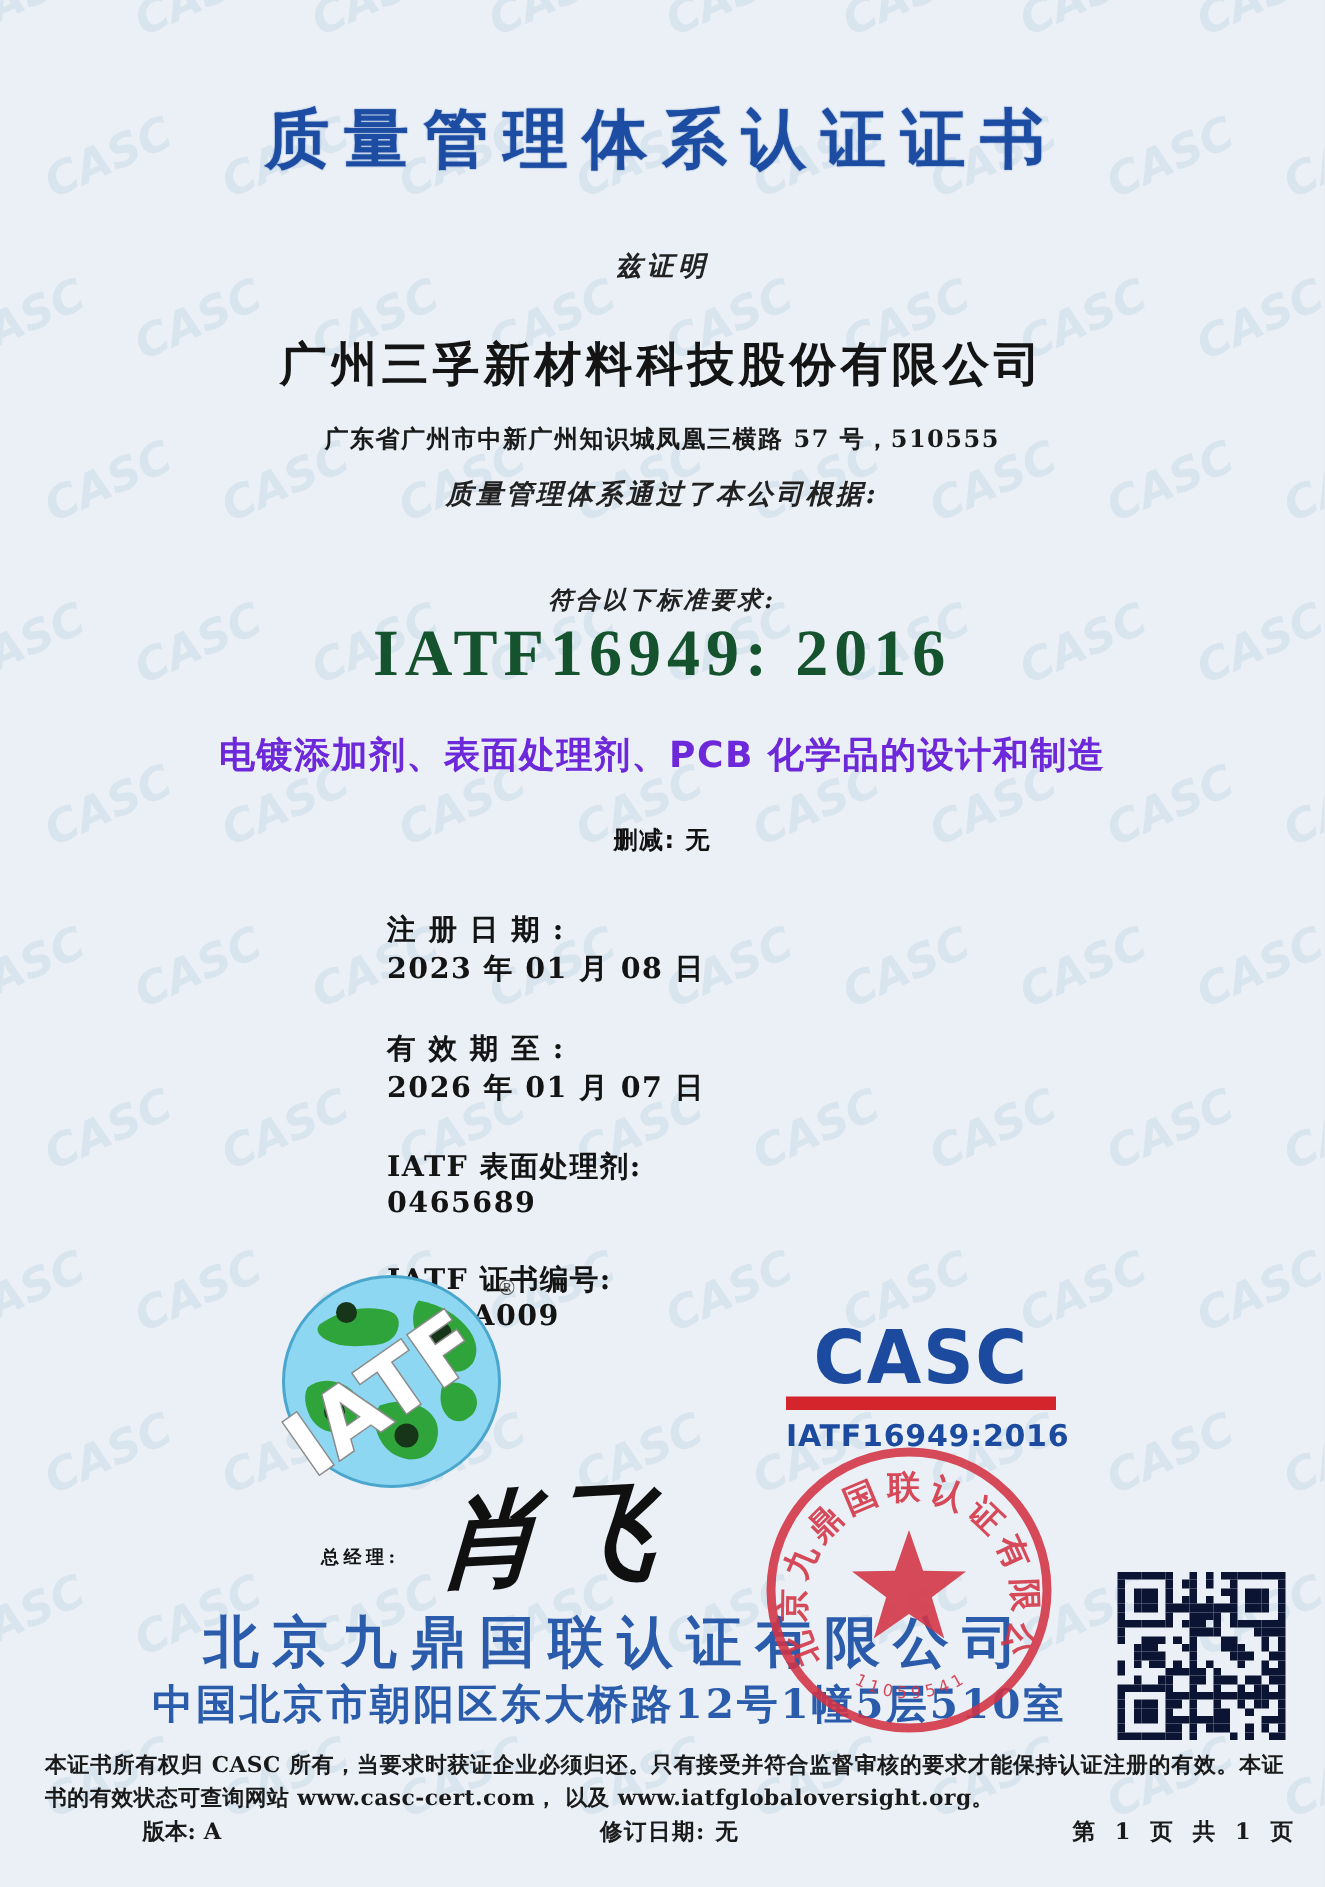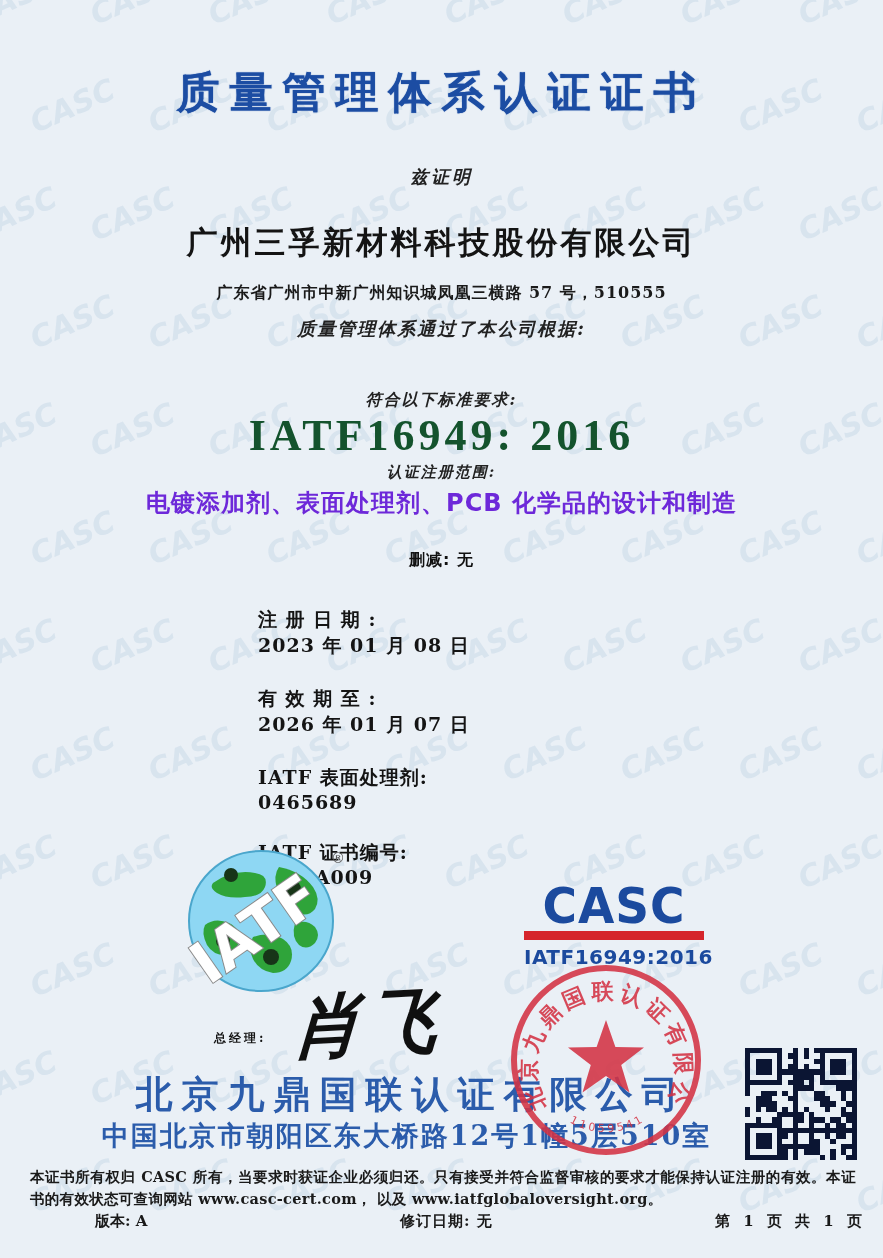--- a/index.html
+++ b/index.html
@@ -246,21 +246,20 @@
 
   <div class="abs ctr company">广州三孚新材料科技股份有限公司</div>
 
   <div class="abs ctr address">广东省广州市中新广州知识城凤凰三横路 57 号，510555</div>
 
   <div class="abs ctr audit1">质量管理体系通过了本公司根据:</div>
   <div class="abs ctr audit3">符合以下标准要求:</div>
 
   <div class="abs ctr standard">IATF16949: 2016</div>
 
-  <div class="abs ctr scope-label">认证注册范围:</div>
   <div class="abs ctr scope">电镀添加剂、表面处理剂、PCB 化学品的设计和制造</div>
   <div class="abs ctr exclusion">删减: 无</div>
 
   <div class="abs fields">
     <div class="field-row">
       <span class="field-label">注 册 日 期 :</span>
       <span class="field-value">2023 年 01 月 08 日</span>
     </div>
     <div class="field-row">
       <span class="field-label">有 效 期 至 :</span>

